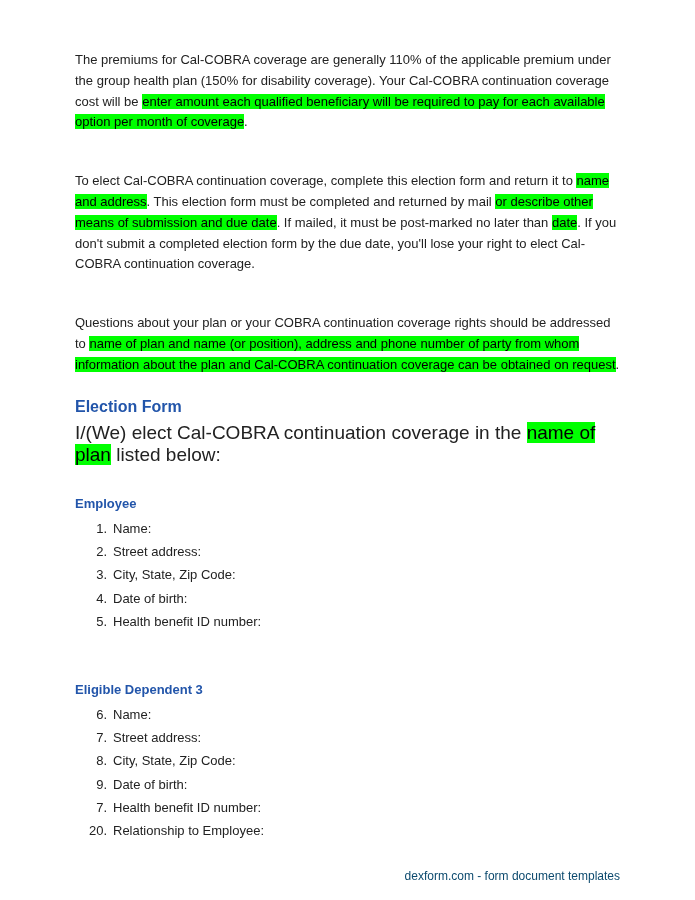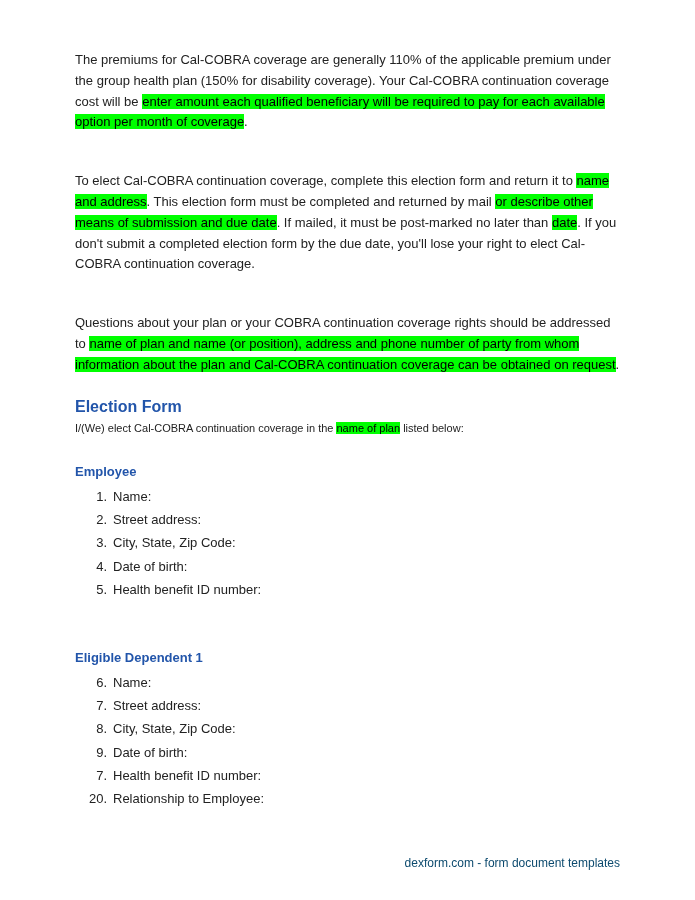--- a/index.html
+++ b/index.html
@@ -39,21 +39,21 @@
 
     .section-title {
       font-size: 16px;
       font-weight: bold;
       color: #2255aa;
       margin-bottom: 6px;
       margin-top: 10px;
     }
 
     .section-subtitle {
-      font-size: 11px;
+      font-size: 19px;
       color: #222;
       margin-bottom: 14px;
     }
 
     .employee-label {
       font-size: 13px;
       font-weight: bold;
       color: #2255aa;
       margin-bottom: 6px;
     }
@@ -153,21 +153,21 @@
       <li>
           <span class="num">5.</span>
           <span>Health benefit ID number:</span>
         </li>
     </ol>
   </div>
 
   <div class="spacer"></div>
 
   <div class="dependent-section">
-    <div class="employee-label">Eligible  Dependent 1</div>
+    <div class="employee-label">Eligible  Dependent 3</div>
     <ol class="form-list">
       <li>
           <span class="num">6.</span>
           <span>Name:</span>
         </li>
       <li>
           <span class="num">7.</span>
           <span>Street address:</span>
         </li>
       <li>

